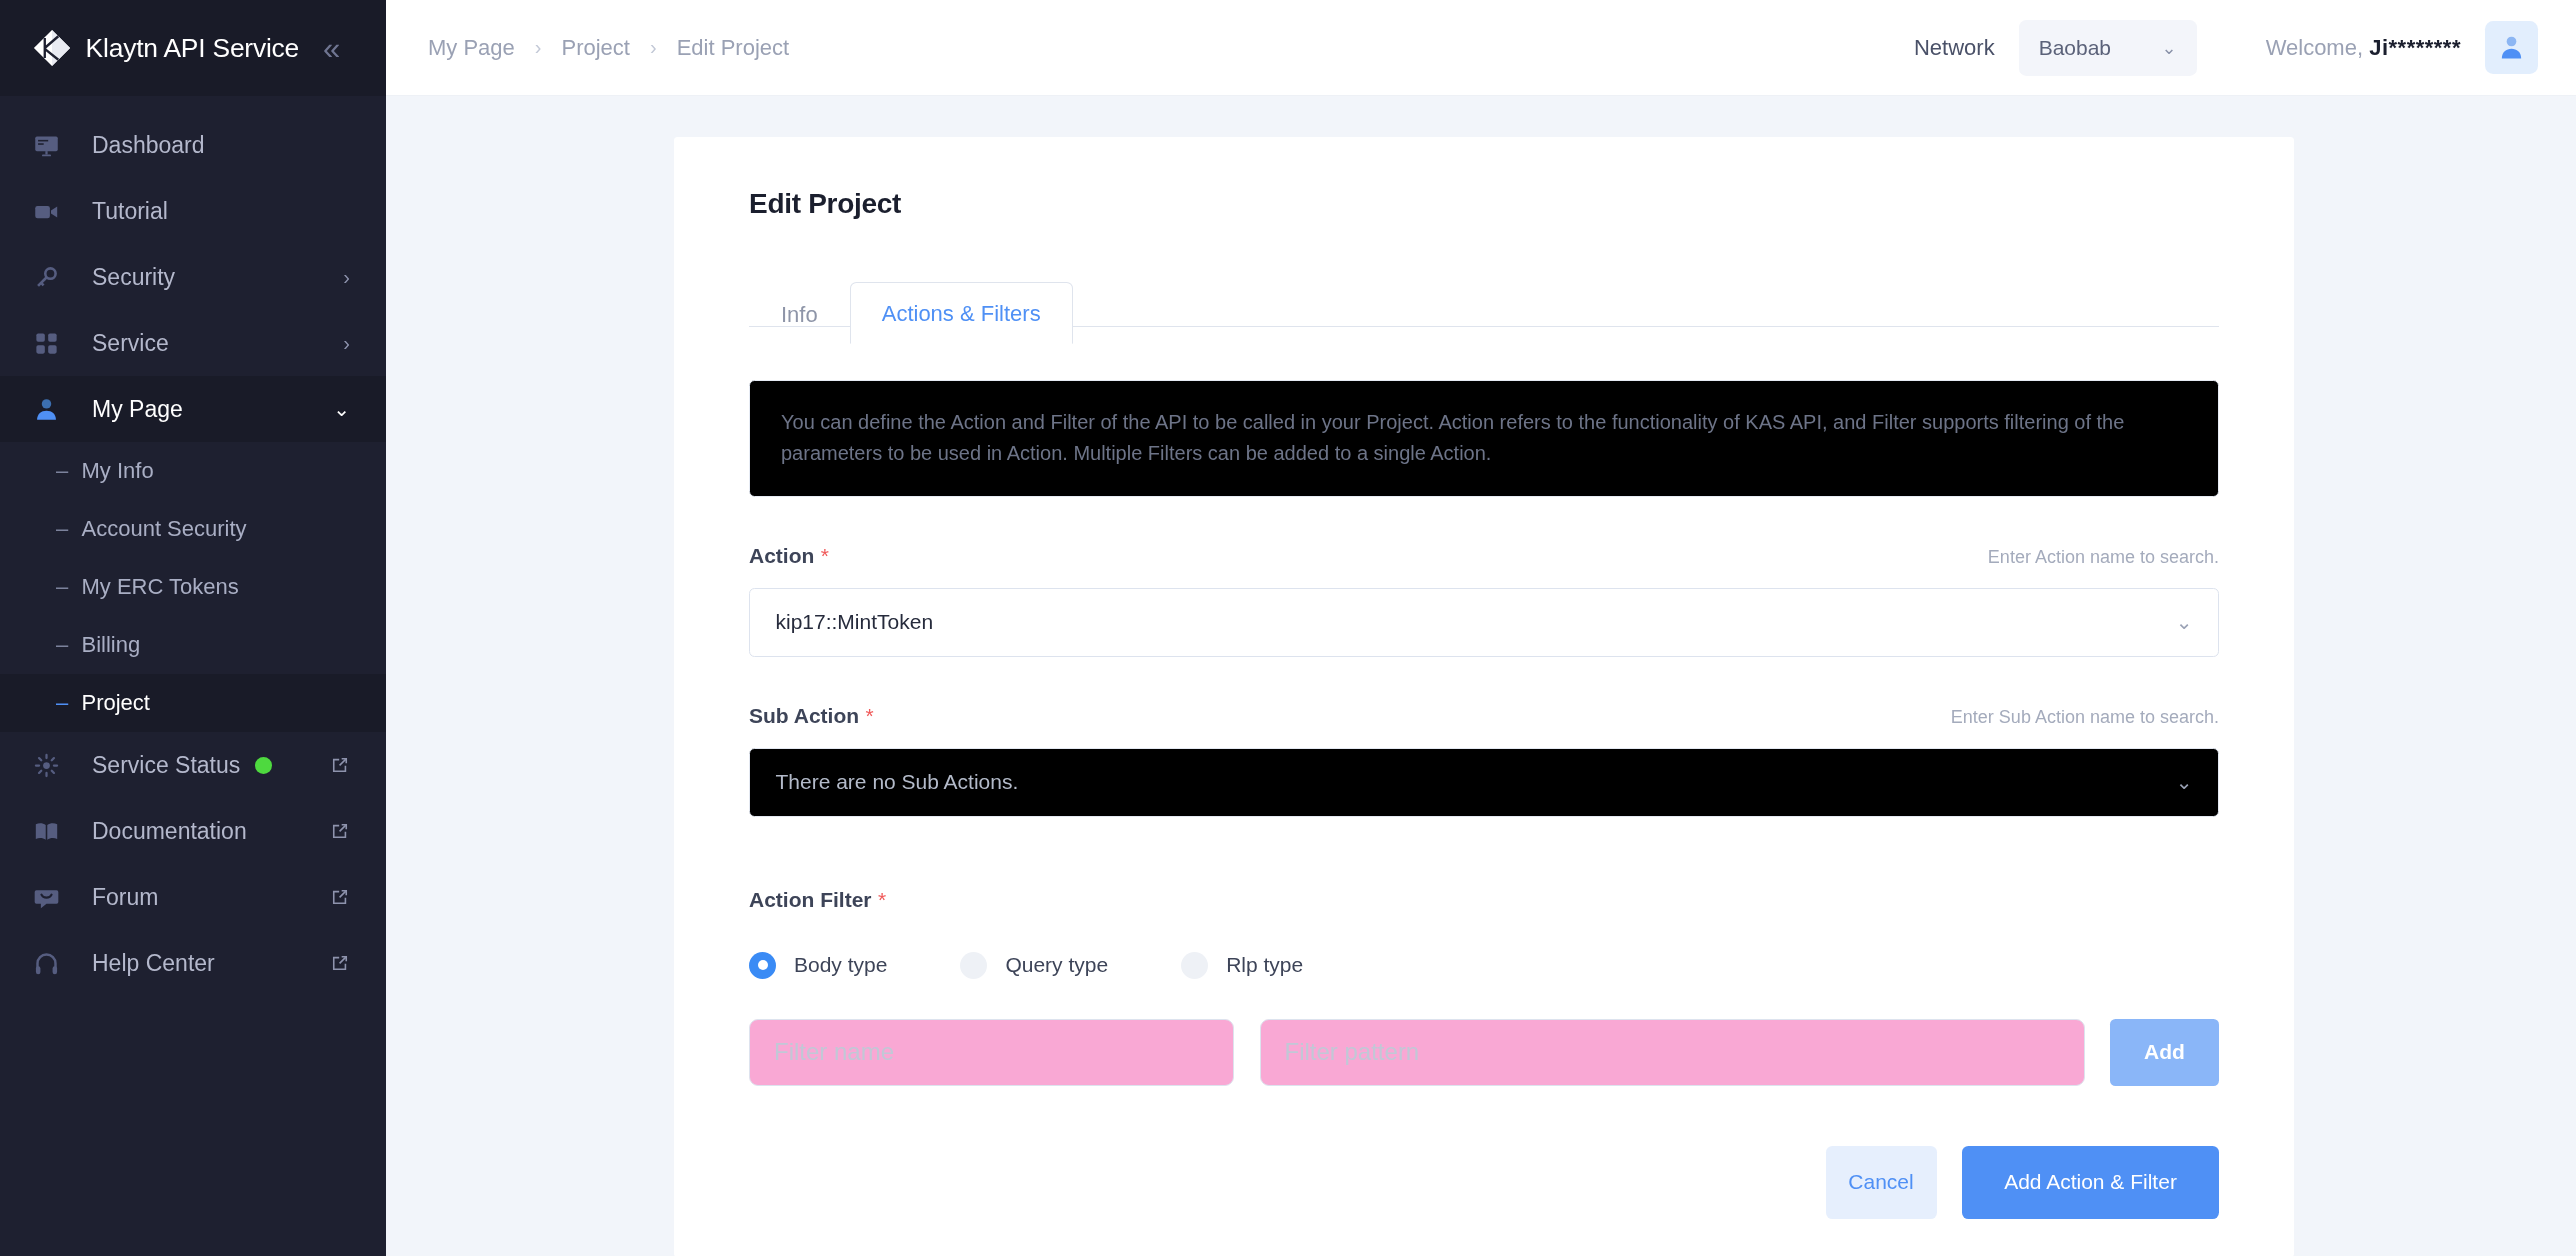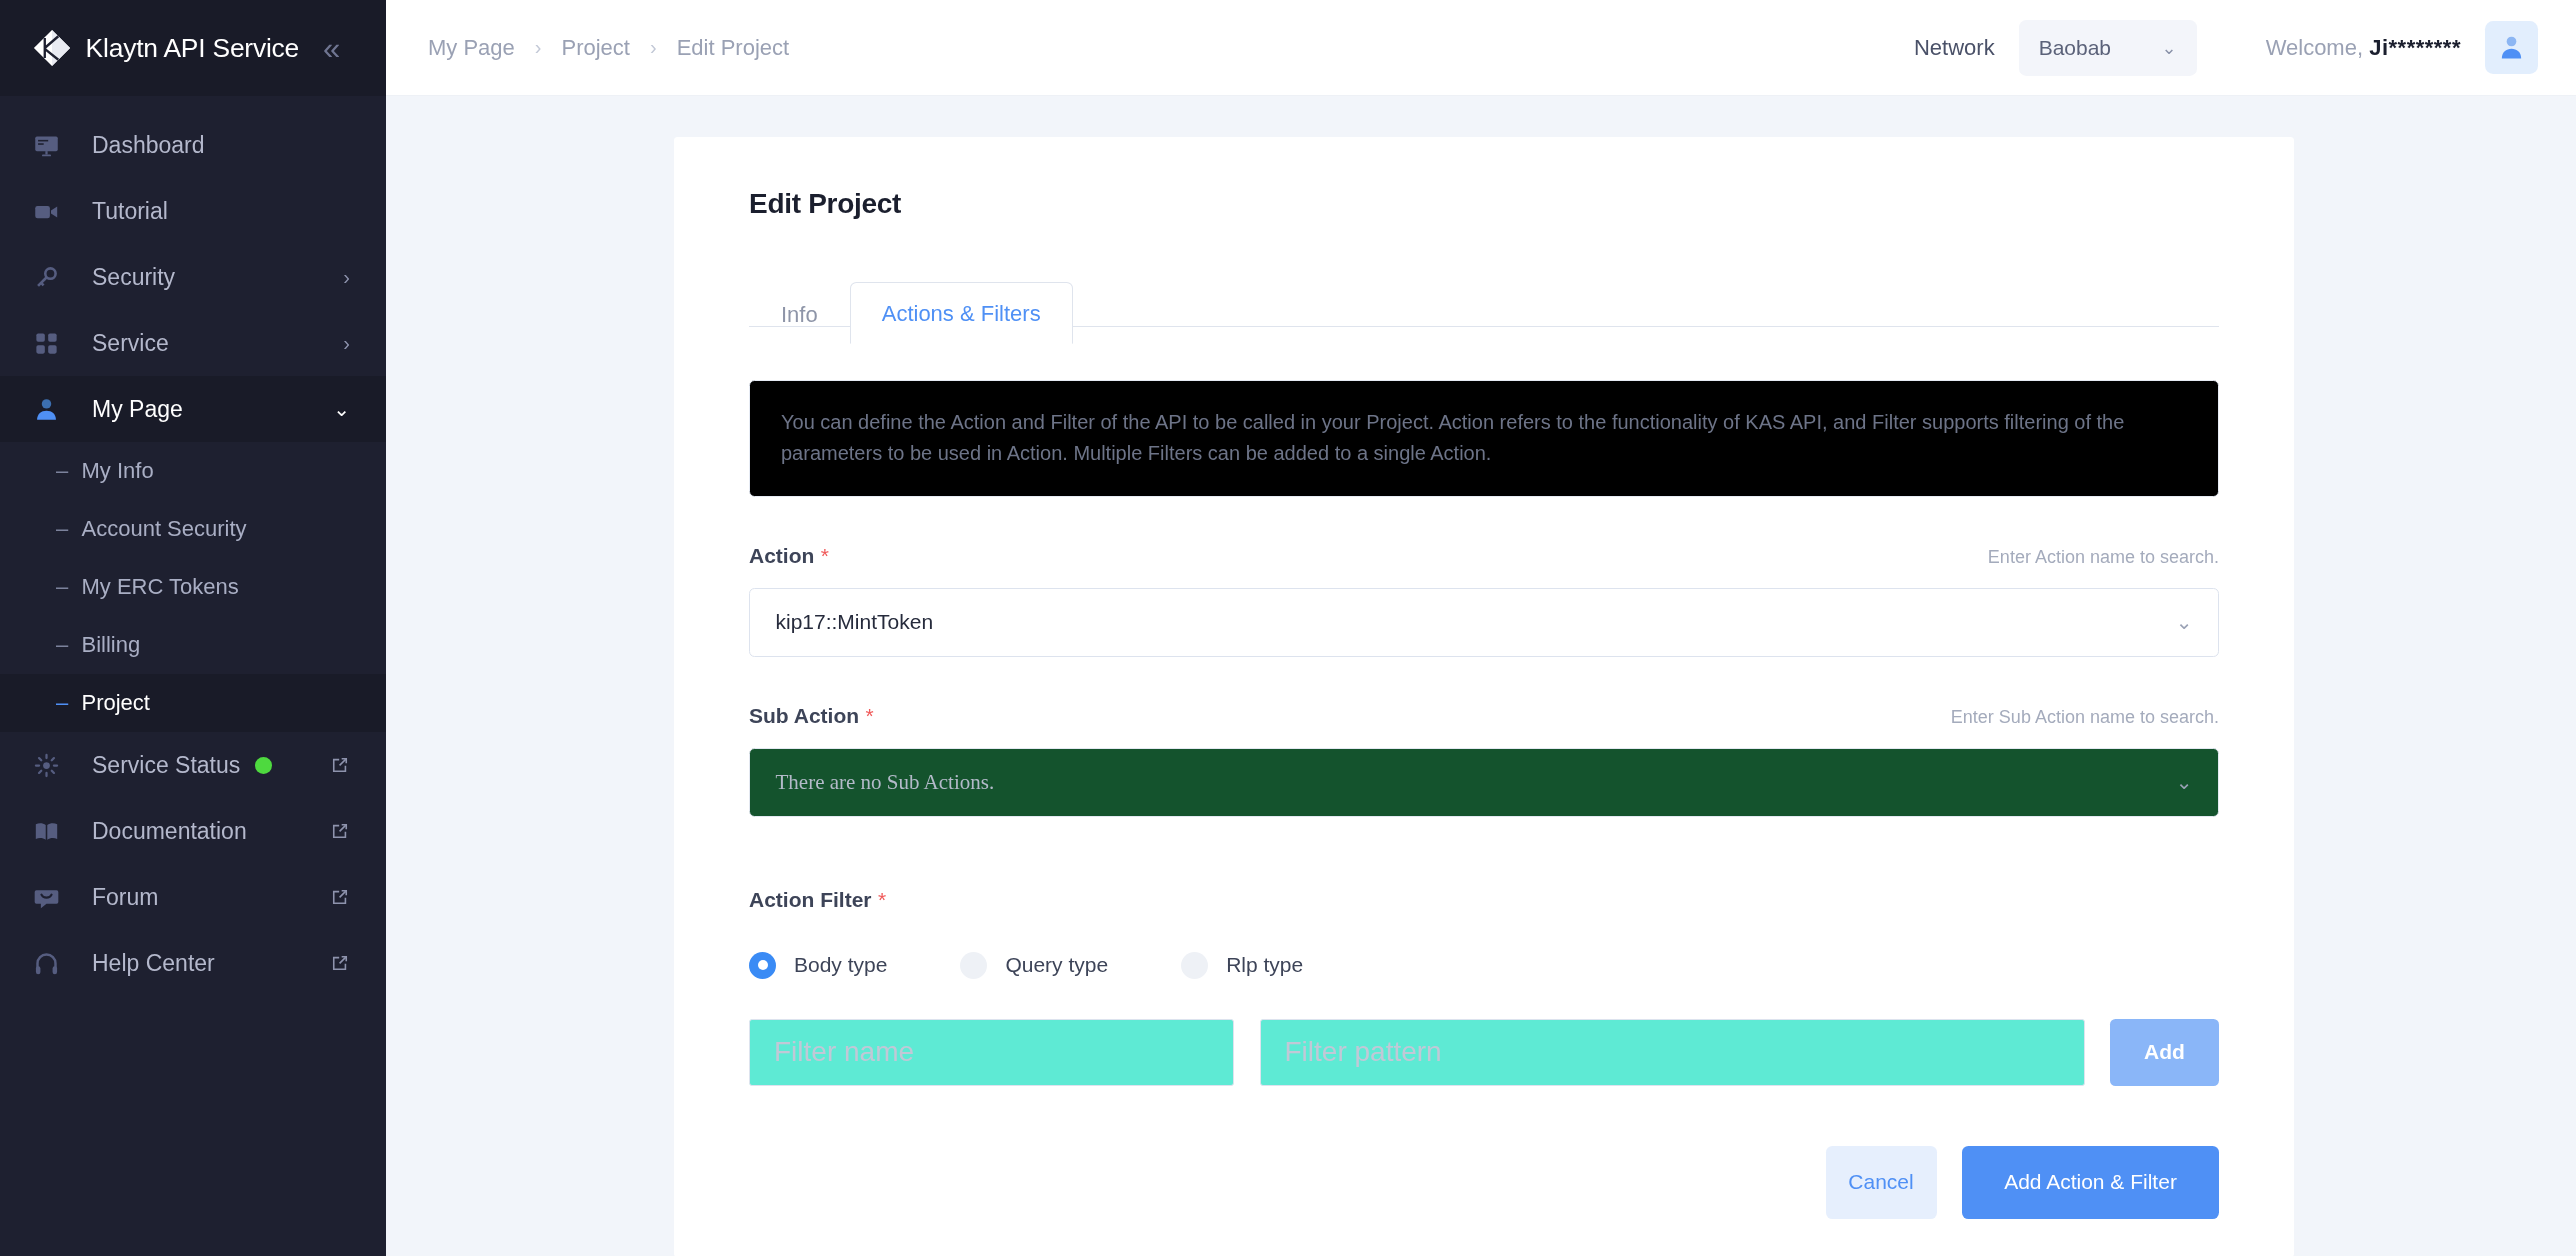--- a/index.html
+++ b/index.html
@@ -131,43 +131,43 @@
   .req { color: #f05a5a; margin-left: 6.4px; font-size: 21px; }
   .field-hint { margin-left: auto; color: #a4abbc; font-size: 18px; }
 
   .select-box {
     margin-top: 20px; height: 69px; border: 0.9px solid #dde3ee; border-radius: 5.5px;
     display: flex; align-items: center; padding: 0 25.5px; background: #ffffff;
     cursor: pointer;
   }
   .select-box .val { font-size: 21px; color: #262b3c; }
   .select-box .cv { margin-left: auto; color: #9aa2b5; font-size: 20px; }
-  .select-box.disabled { background: #14532d; border-color: #e3e8f1; cursor: default; font-family: Liberation Serif, serif; }
+  .select-box.disabled { background: #000000; border-color: #e3e8f1; cursor: default; }
   .select-box.disabled .val { color: #b3bac9; }
 
   .filter-label-block { margin-top: 71px; }
 
   .radio-row { margin-top: 40px; display: flex; align-items: center; }
   .radio { display: flex; align-items: center; margin-right: 73px; cursor: pointer; }
   .radio .dotwrap {
     width: 27px; height: 27px; border-radius: 50%;
     background: #eef1f6; display: flex; align-items: center; justify-content: center;
     flex: none;
   }
   .radio.checked .dotwrap { background: #3a8bf5; }
   .radio.checked .dotwrap::after {
     content: ""; width: 10px; height: 10px; border-radius: 50%; background: #ffffff;
   }
   .radio .rlbl { font-size: 21px; color: #3d4458; margin-left: 18px; white-space: nowrap; }
 
   .filter-row { margin-top: 40px; display: flex; align-items: stretch; }
   .tinput {
-    height: 67px; border: 0.9px solid #dde3ee; border-radius: 3px;
-    padding: 0 24px; font-size: 28px; color: #262b3c;
-    font-family: "Liberation Sans", sans-serif; background: #5eead4;
+    height: 67px; border: 0.9px solid #dde3ee; border-radius: 9px;
+    padding: 0 24px; font-size: 24px; color: #262b3c;
+    font-family: "Liberation Sans", sans-serif; background: #f9a8d4;
     outline: none;
   }
   .tinput::placeholder { color: #c1c8d6; }
   .tinput.name { width: 485px; }
   .tinput.pattern { flex: 1; margin-left: 25.5px; }
   .add-btn {
     width: 109px; margin-left: 25.5px; background: #8ab6f8; color: #ffffff;
     border: none; border-radius: 5.5px; font-size: 21px; font-weight: 700;
     font-family: "Liberation Sans", sans-serif; cursor: pointer;
   }

